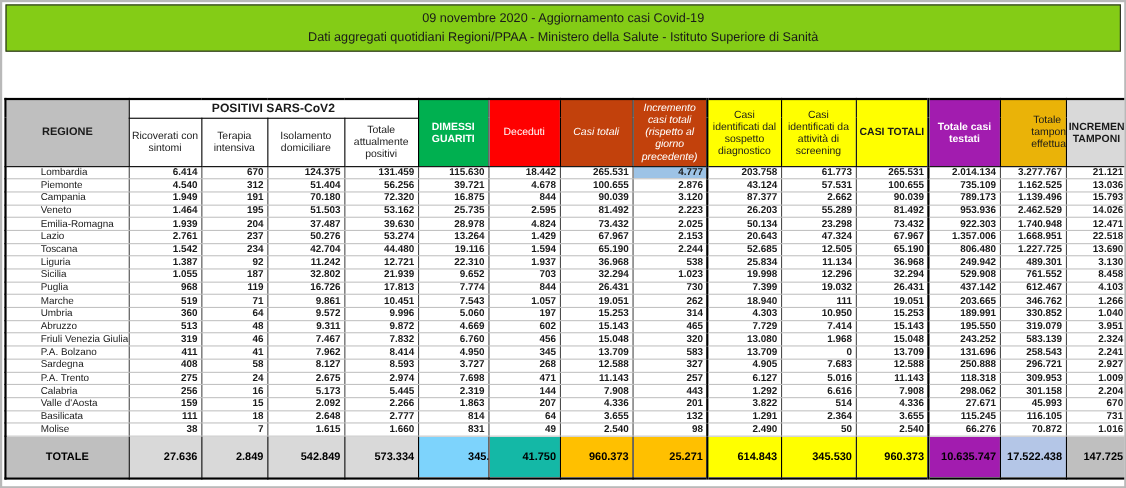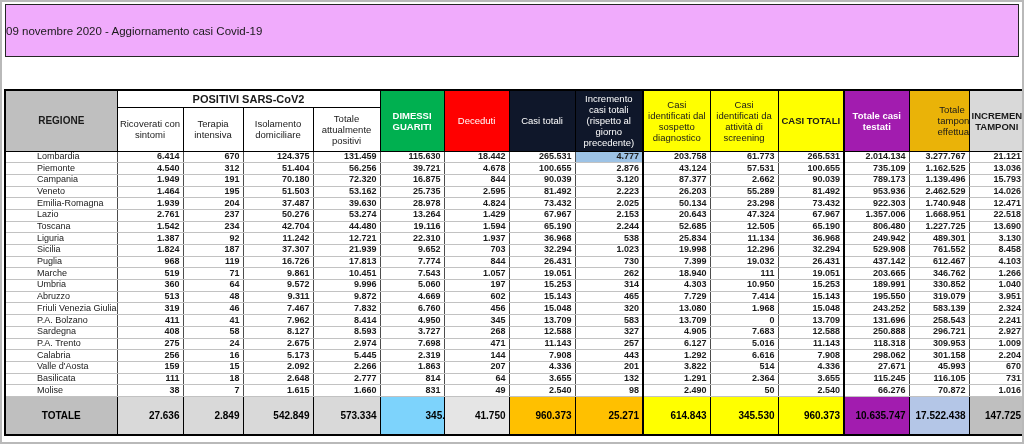--- a/index.html
+++ b/index.html
@@ -6,45 +6,46 @@
   html, body { margin: 0; padding: 0; }
   body {
     width: 1024px; height: 444px;
     background: #ffffff;
     font-family: "Liberation Sans", sans-serif;
     overflow: hidden;
     position: relative;
     border: 2px solid #b9b9b9;
   }
   .title-box {
-    position: absolute; left: 3px; right: 3px; top: 2px; height: 53px;
+    position: absolute; left: 3px; right: 3px; top: 2px; height: 43px;
     border: 1px solid #262626;
-    background: #f0abfc;
+    background: #84cc16;
     display: flex; flex-direction: column; justify-content: space-evenly;
+    text-align: center;
   }
   .title-box div { font-size: 11.5px; color: #1a1a1a; }
 
   table.covid {
     position: absolute; left: 2px; top: 87px;
     width: 1020px;
     border-collapse: collapse; table-layout: fixed;
     border: 2px solid #000;
   }
   th {
     border: 1px solid #000;
     font-size: 9.5px; text-align: center;
     padding: 1px 2px; overflow: hidden;
     color: #1a1a1a;
   }
   .h-regione { background: #bfbfbf; font-weight: 700; font-size: 10px; }
   .h-group   { background: #ffffff; font-weight: 700; font-size: 11px; height: 17px; }
   .h-sub     { background: #ffffff; font-weight: 400; height: 44px; }
   .h-green   { background: #00b050; color: #ffffff; font-weight: 700; }
   .h-red     { background: #ff0000; color: #ffffff; font-weight: 400; }
-  .h-orange  { background: #0f172a; color: #ffffff; font-weight: 400; }
+  .h-orange  { background: #c2410c; color: #ffffff; font-weight: 400; font-style: italic; }
   .h-yellow  { background: #ffff00; color: #1a1a1a; font-weight: 400; }
   .h-yellow-b{ background: #ffff00; color: #1a1a1a; font-weight: 700; }
   .h-blue    { background: #a21caf; color: #ffffff; font-weight: 700; }
   .h-lav     { background: #eab308; color: #1a1a1a; font-weight: 400; padding-left: 28px; }
   .h-grayl   { background: #d9d9d9; color: #1a1a1a; font-weight: 700; }
 
   tbody td {
     height: 11.7px;
     padding: 0 3px;
     font-size: 9px; line-height: 1.1;
@@ -64,31 +65,32 @@
     border: 1px solid #000;
     font-size: 10px; font-weight: 700;
     padding: 0 3px; white-space: nowrap; overflow: hidden;
     color: #000;
   }
   tfoot td.tlabel { background: #bfbfbf; text-align: center; }
   tfoot td { text-align: right; }
   .t-gray   { background: #d9d9d9; }
   .t-gray2  { background: #bfbfbf; }
   .t-green  { background: #7dd3fc; padding-left: 45px; }
-  .t-red    { background: #e5e5e5; }
+  .t-red    { background: #14b8a6; }
   .t-orange { background: #ffc000; }
   .t-yellow { background: #ffff00; }
   .t-blue   { background: #a21caf; }
   .t-lav    { background: #b4c6e7; }
 </style>
 </head>
 <body>
 
 <div class="title-box">
   <div>09 novembre 2020 - Aggiornamento casi Covid-19</div>
+  <div>Dati aggregati quotidiani Regioni/PPAA - Ministero della Salute - Istituto Superiore di Sanità</div>
 </div>
 
 <table class="covid">
   <colgroup>
     <col style="width:112px">
       <col style="width:66px">
       <col style="width:60px">
       <col style="width:70px">
     <col style="width:67px">
       <col style="width:64px">
@@ -256,23 +258,23 @@
         <td class="num thickR">538</td>
         <td class="num">25.834</td>
         <td class="num">11.134</td>
         <td class="num thickR">36.968</td>
         <td class="num">249.942</td>
         <td class="num">489.301</td>
         <td class="num">3.130</td>
       </tr>
       <tr>
         <td class="region">Sicilia</td>
-        <td class="num">1.824</td>
+        <td class="num">1.055</td>
         <td class="num">187</td>
-        <td class="num">37.307</td>
+        <td class="num">32.802</td>
         <td class="num">21.939</td>
         <td class="num">9.652</td>
         <td class="num">703</td>
         <td class="num">32.294</td>
         <td class="num thickR">1.023</td>
         <td class="num">19.998</td>
         <td class="num">12.296</td>
         <td class="num thickR">32.294</td>
         <td class="num">529.908</td>
         <td class="num">761.552</td>

